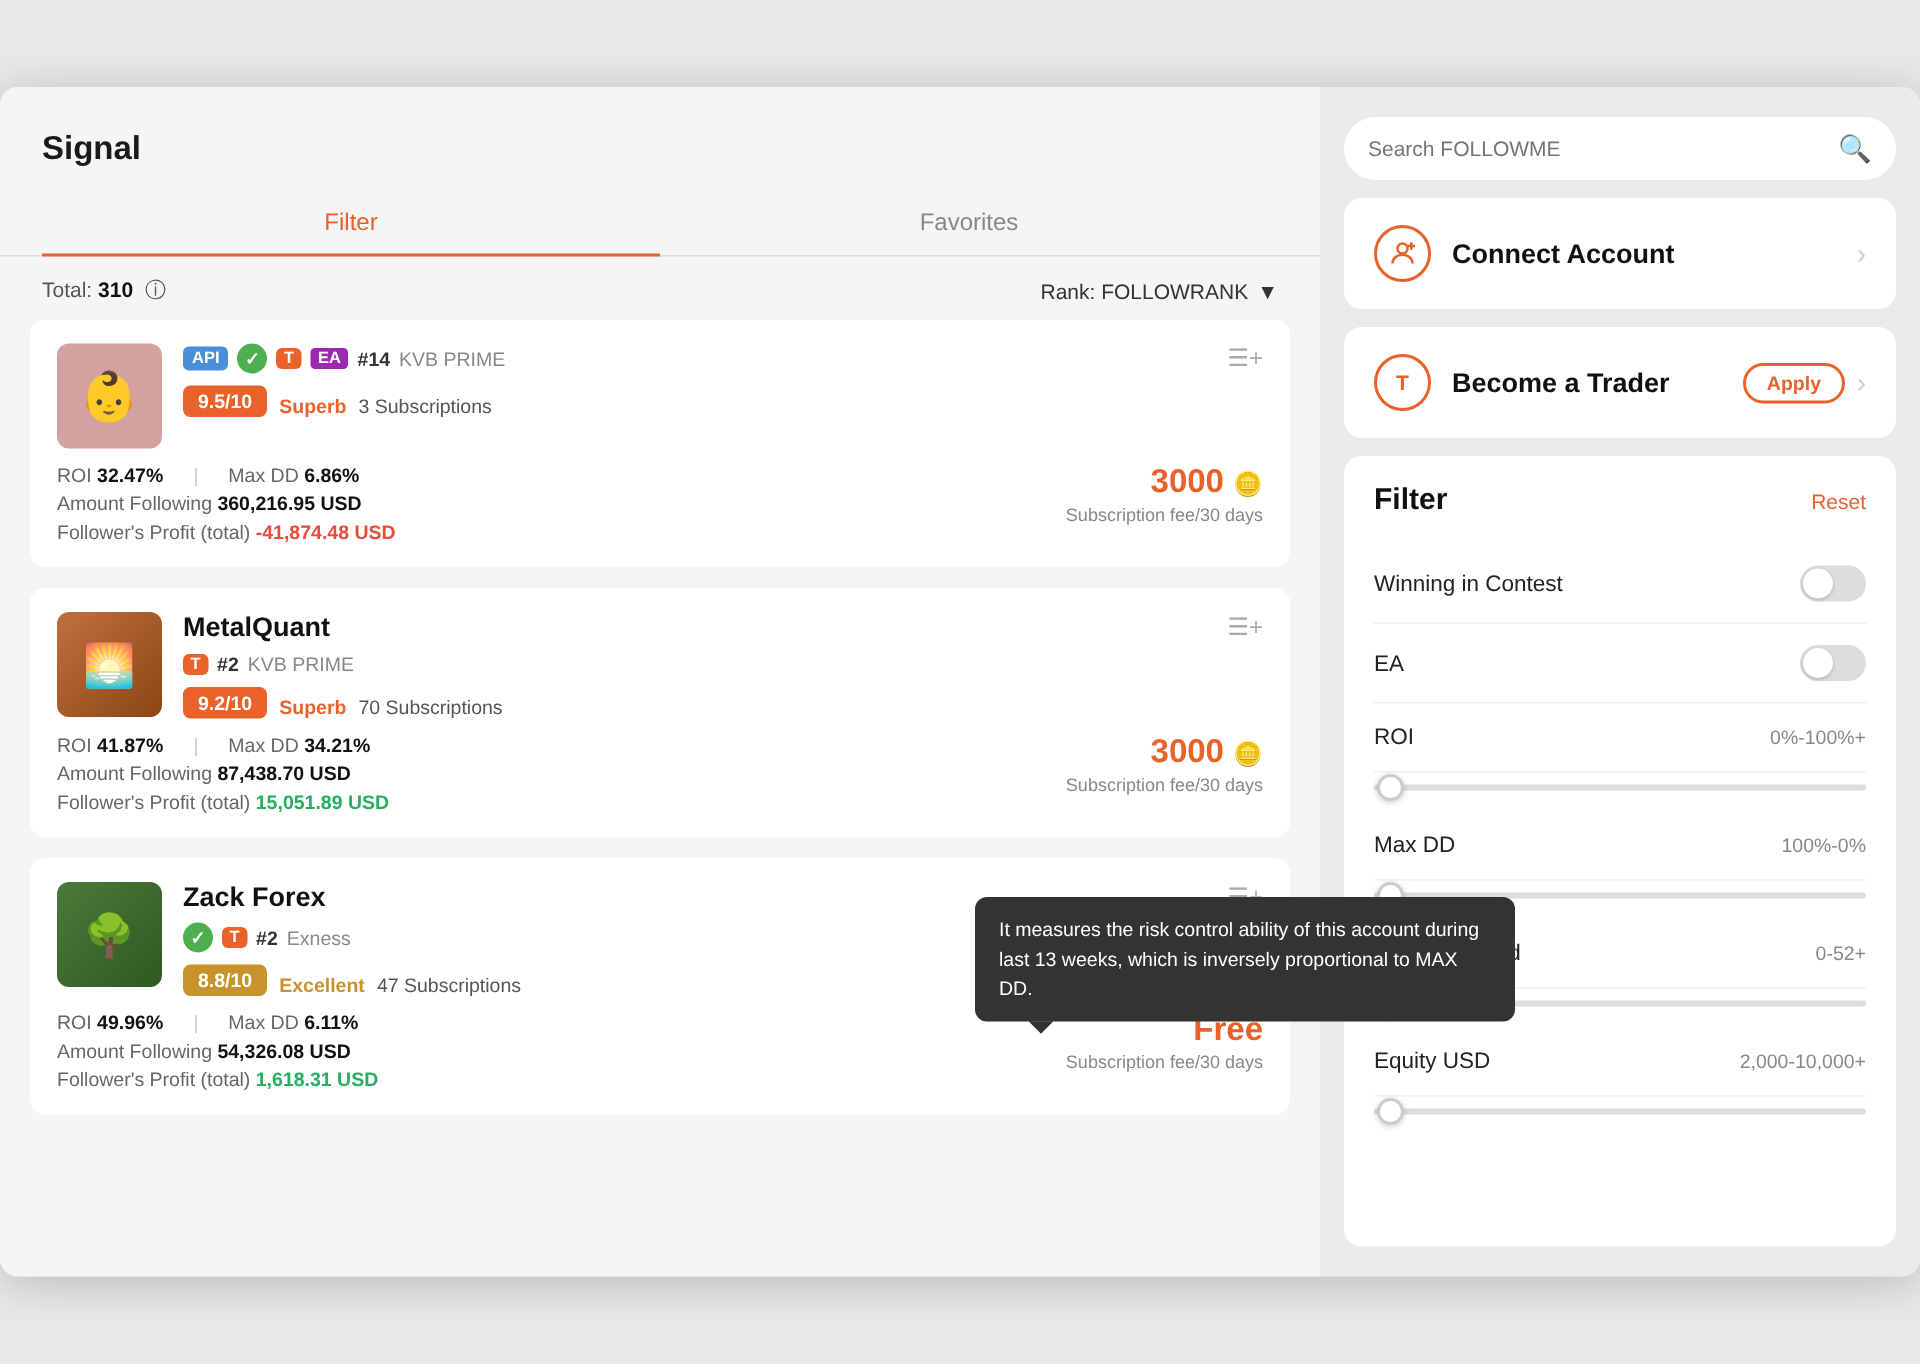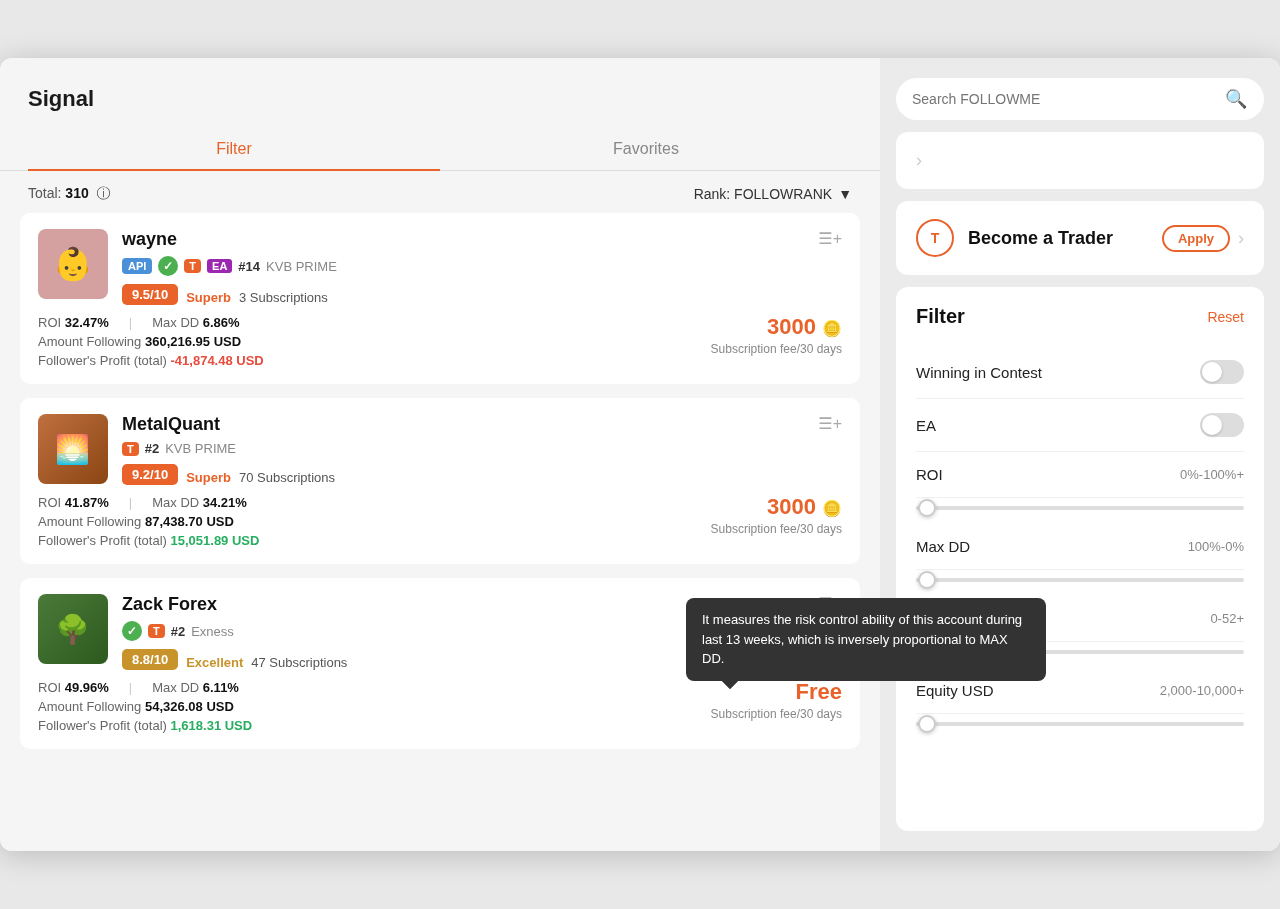--- a/index.html
+++ b/index.html
@@ -332,21 +332,20 @@
       top: 540px;
       left: 650px;
       background: #333;
       color: #fff;
       font-size: 13px;
       border-radius: 8px;
       padding: 12px 16px;
       max-width: 360px;
       z-index: 100;
       line-height: 1.5;
-      margin-left: 36px;
     }
     .tooltip-overlay::after {
       content: '';
       position: absolute;
       bottom: -8px;
       left: 36px;
       width: 0; height: 0;
       border-left: 8px solid transparent;
       border-right: 8px solid transparent;
       border-top: 8px solid #333;
@@ -384,21 +383,20 @@
     </div>
 
     <div class="signal-list" id="signal-list">
 
     <div class="signal-card">
       <div class="card-header">
         <div class="avatar" style="background:#d4a0a0;display:flex;align-items:center;justify-content:center;font-size:32px;">
           <span>👶</span>
         </div>
         <div class="card-main">
-          <div class="trader-name">wayne</div>
           <div class="badges">
             <span class="badge badge-api">API</span>
                 <span class="badge badge-verified">✓</span>
                 <span class="badge badge-t">T</span>
                 <span class="badge badge-ea">EA</span>
             <span class="rank-tag">#14</span>
             <span class="broker-tag">KVB PRIME</span>
           </div>
           <div class="score-row">
             <span class="score-badge score-superb">9.5/10</span>
@@ -512,20 +510,31 @@
       </div>
   </div>
 
   <div class="right-panel">
     <div class="search-bar">
       <input type="text" placeholder="Search FOLLOWME" style="">
       <span class="search-icon">🔍</span>
     </div>
 
     <div class="action-card">
+      <div class="action-left">
+        <div class="action-icon-circle">
+          <svg width="20" height="20" viewBox="0 0 24 24" fill="none" stroke="#e8622a" stroke-width="2">
+            <circle cx="12" cy="8" r="4"></circle>
+            <path d="M4 20c0-4 3.6-7 8-7s8 3 8 7"></path>
+            <line x1="19" y1="3" x2="19" y2="9"></line>
+            <line x1="16" y1="6" x2="22" y2="6"></line>
+          </svg>
+        </div>
+        <span class="action-title">Connect Account</span>
+      </div>
       <div class="action-right">
         <span class="chevron">›</span>
       </div>
     </div>
 
     <div class="action-card">
       <div class="action-left">
         <div class="action-icon-circle" style="font-weight:700; font-size:14px;">T</div>
         <span class="action-title">Become a Trader</span>
       </div>

